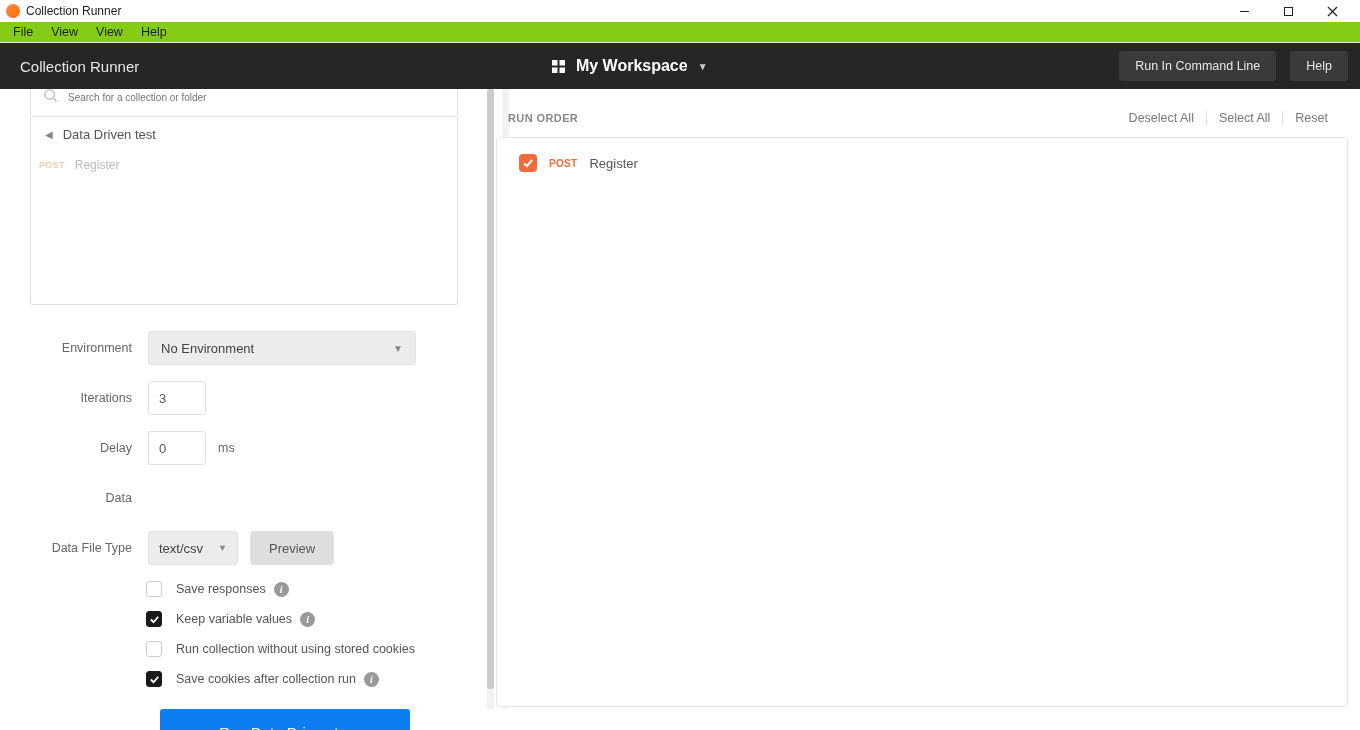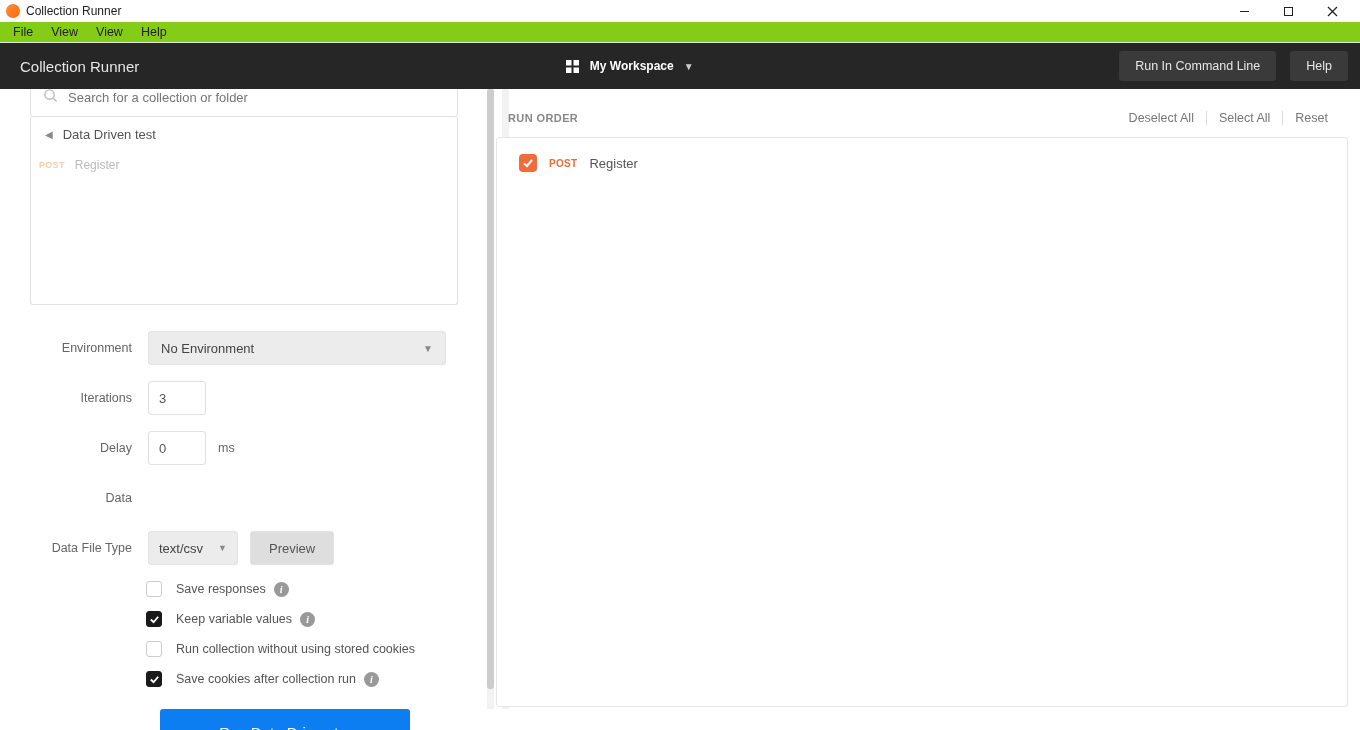--- a/index.html
+++ b/index.html
@@ -14,49 +14,49 @@
   
   
   .menubar { height:21px; background:#84cc16; display:flex; align-items:center; padding:0 4px; border-bottom:1px solid #e5e5e5;}
   .menubar .menu { padding:0 9px; font-size:12.5px; color:#222;}
   
   
   .topbar { height:46px; background:#262626; display:flex; align-items:center; color:#fff;}
   .topbar .heading { font-size:15px; font-weight:400; color:#e6e6e6; padding-left:20px;}
   .topbar .center { flex:1; display:flex; justify-content:center; align-items:center; gap:10px;}
   .topbar .wsicon svg { display:block;}
-  .topbar .ws { font-size:12px; font-weight:600; color:#fff;}
+  .topbar .ws { font-size:16px; font-weight:600; color:#fff;}
   .topbar .caret { font-size:10px; color:#ccc;}
   .topbar .btn { background:#3a3a3a; color:#e6e6e6; padding:8px 16px; font-size:12.5px; margin-right:14px; border-radius:3px; cursor:pointer;}
   .topbar .btn:last-child{margin-right:12px;}
   
   
   .main { display:flex; height:calc(730px - 22px - 21px - 46px); position:relative;}
   
   .leftpane { width:488px; position:relative; }
   .leftinner { padding: 0 30px 0 30px; height:100%; overflow:hidden;}
   
   .searchbox { border:1px solid #e0e0e0; border-radius:3px; height:40px; display:flex; align-items:center; padding:0 12px; margin-top:-12px; background:#fff;}
   .searchbox .sicon { color:#bbb; margin-right:10px;}
-  .searchbox input { border:none; outline:none; flex:1; font-size:13px; color:#999; background:transparent;}
+  .searchbox input { border:none; outline:none; flex:1; font-size:10px; color:#999; background:transparent;}
   
   .collbox { border:1px solid #e0e0e0; border-top:none; border-radius:0 0 3px 3px; height:188px; }
   .collrow { display:flex; align-items:center; padding:10px 14px; font-size:13px; color:#555;}
   .collrow .chev { font-size:10px; color:#888; margin-right:10px;}
   .reqrow { display:flex; align-items:center; padding:6px 8px; font-size:12px;}
   .reqrow .method { color:#f5a25d; font-size:9px; font-weight:700; letter-spacing:0.3px; margin-right:10px; opacity:0.55;}
   .reqrow .rname { color:#bbb;}
   
   .settings { margin-top:26px; }
   .frow { display:flex; align-items:center; margin-bottom:16px; min-height:34px;}
   .frow .flabel { width:118px; text-align:right; padding-right:16px; font-size:12.5px; color:#666;}
   .frow .fcontent { flex:1; display:flex; align-items:center; gap:12px;}
   
   .select { background:#ececec; border:1px solid #e3e3e3; border-radius:3px; height:34px; display:flex; align-items:center; padding:0 12px; font-size:13px; color:#444; position:relative;}
-  .select.wide { width:298px;}
+  .select.wide { width:268px;}
   .select .selcaret { position:absolute; right:12px; font-size:10px; color:#888;}
   .select.sm { width:90px; justify-content:space-between; padding:0 10px;}
   
   .numbox { width:58px; height:34px; border:1px solid #e0e0e0; border-radius:3px; padding:0 10px; display:flex; align-items:center; font-size:13px; color:#555; background:#fff;}
   
   .ms { font-size:12.5px; color:#666;}
   
   .graybtn { background:#ececec; border:1px solid #e3e3e3; border-radius:3px; height:34px; padding:0 18px; display:flex; align-items:center; font-size:13px; color:#555;}
   .graybtn.dk { background:#dedede;}
   

